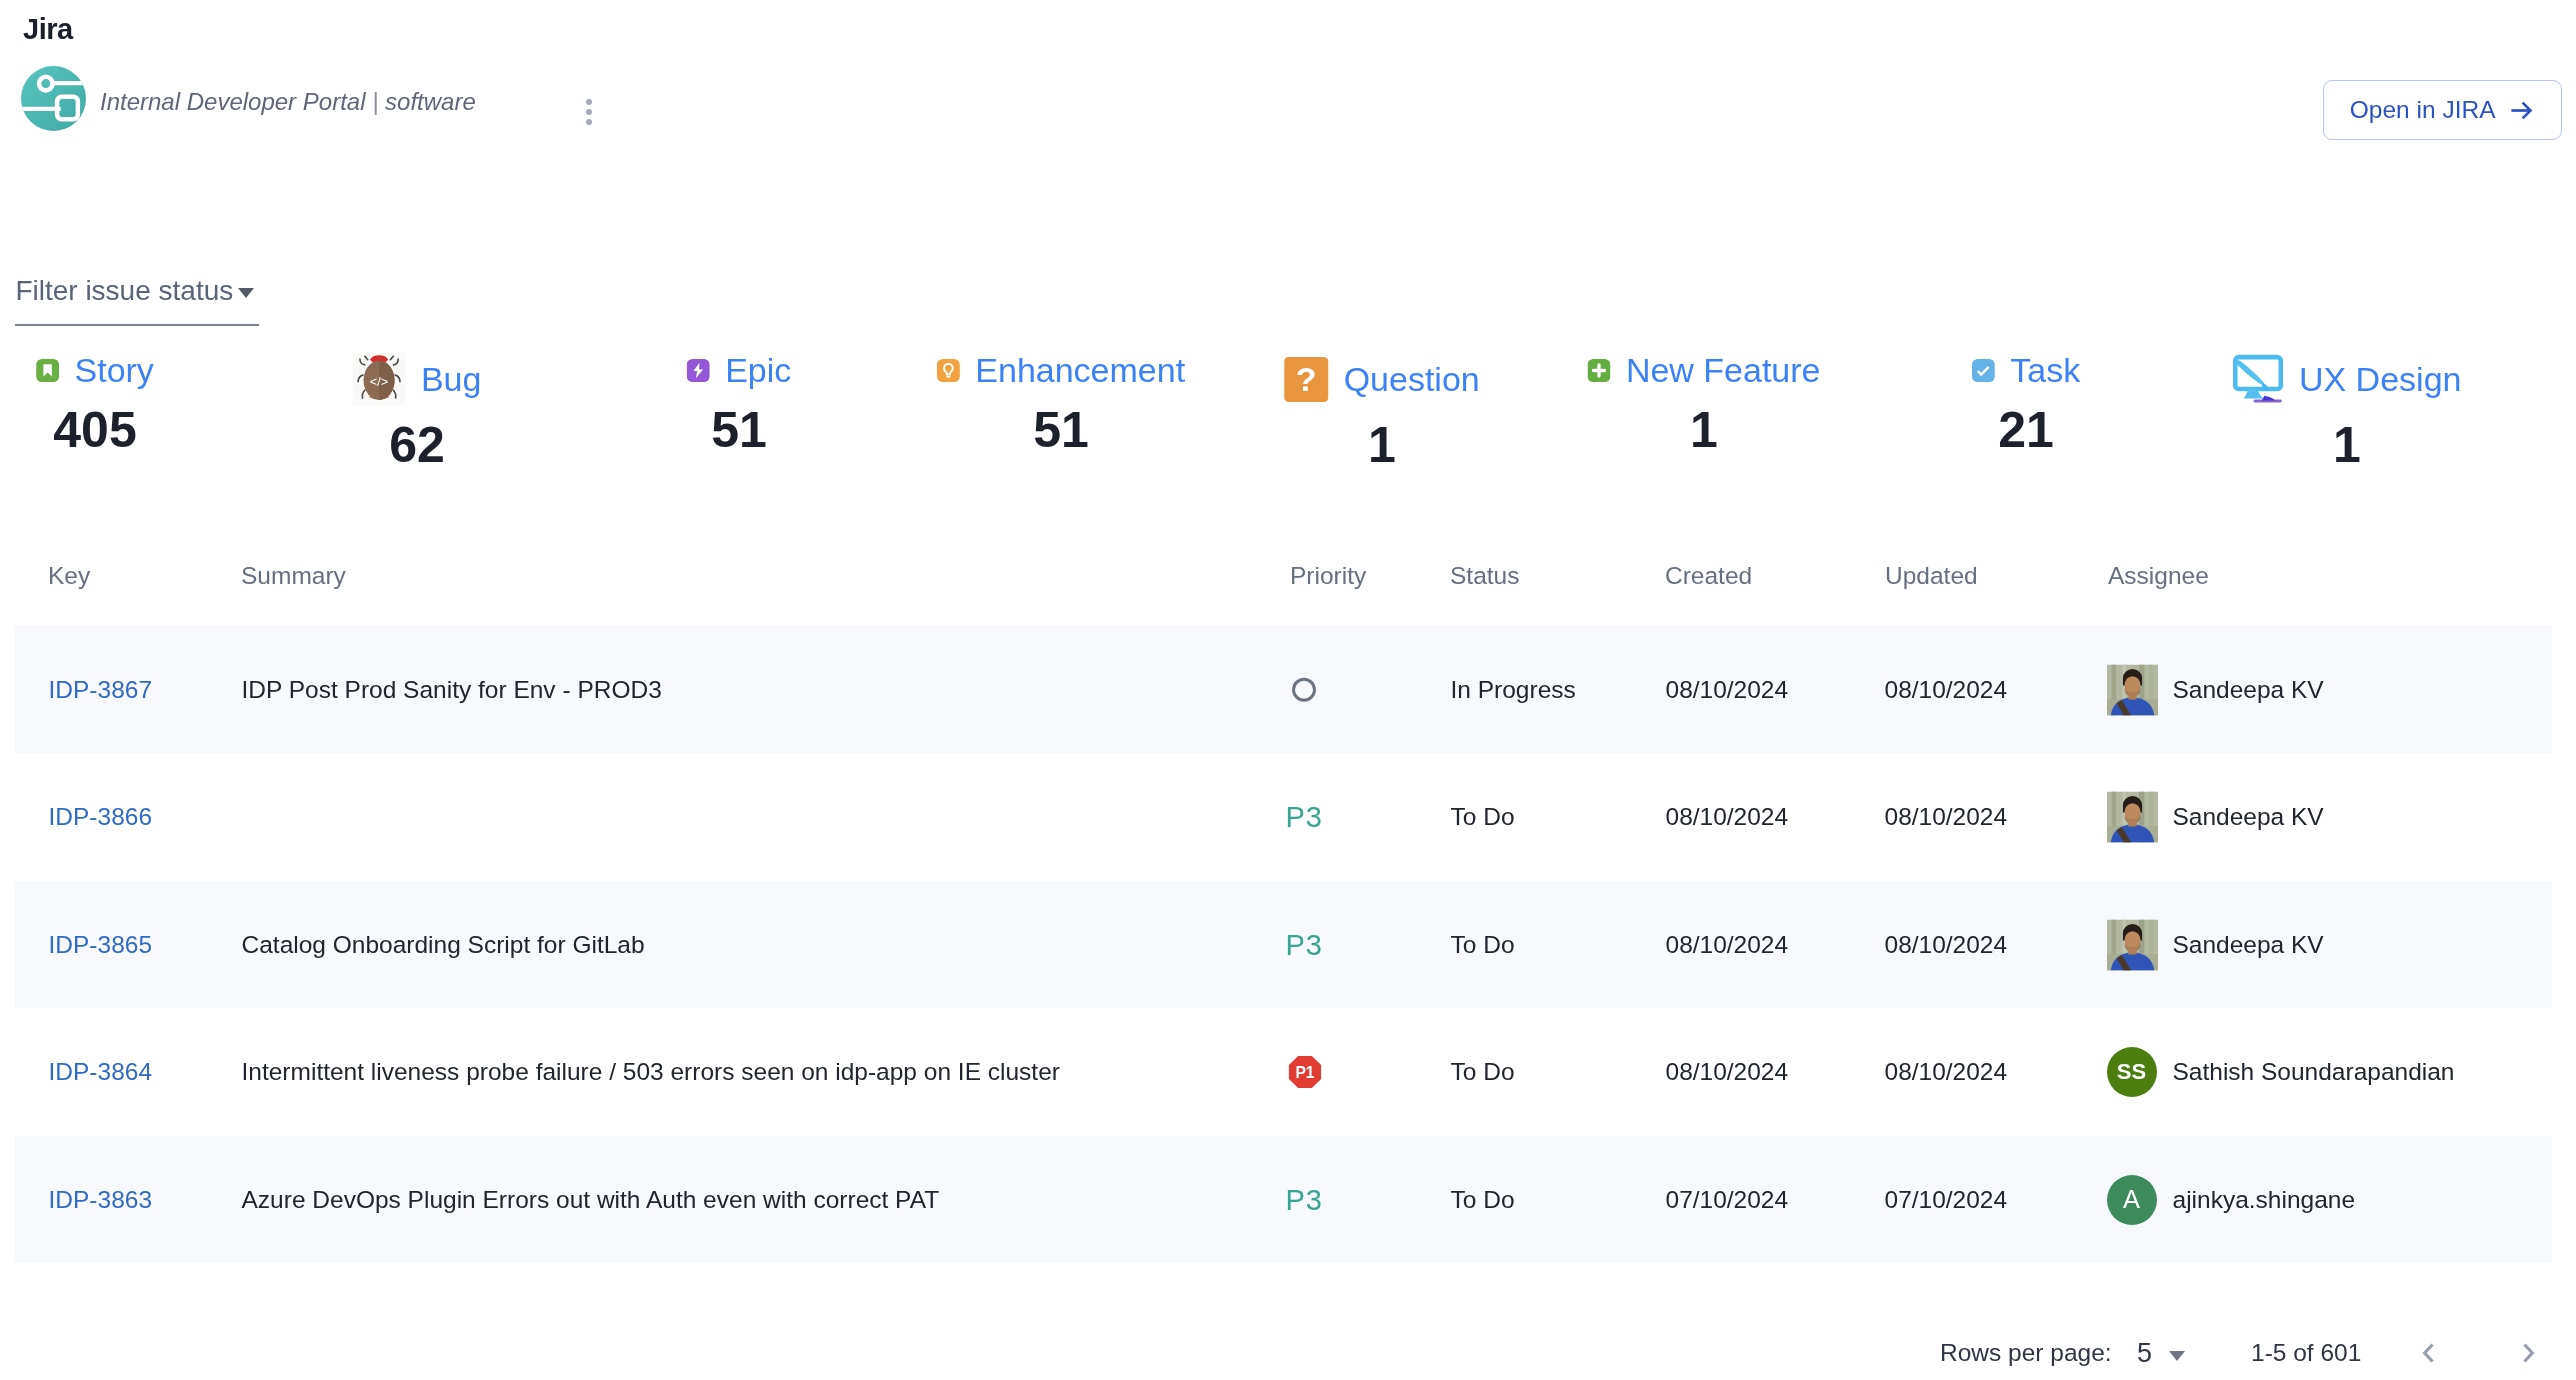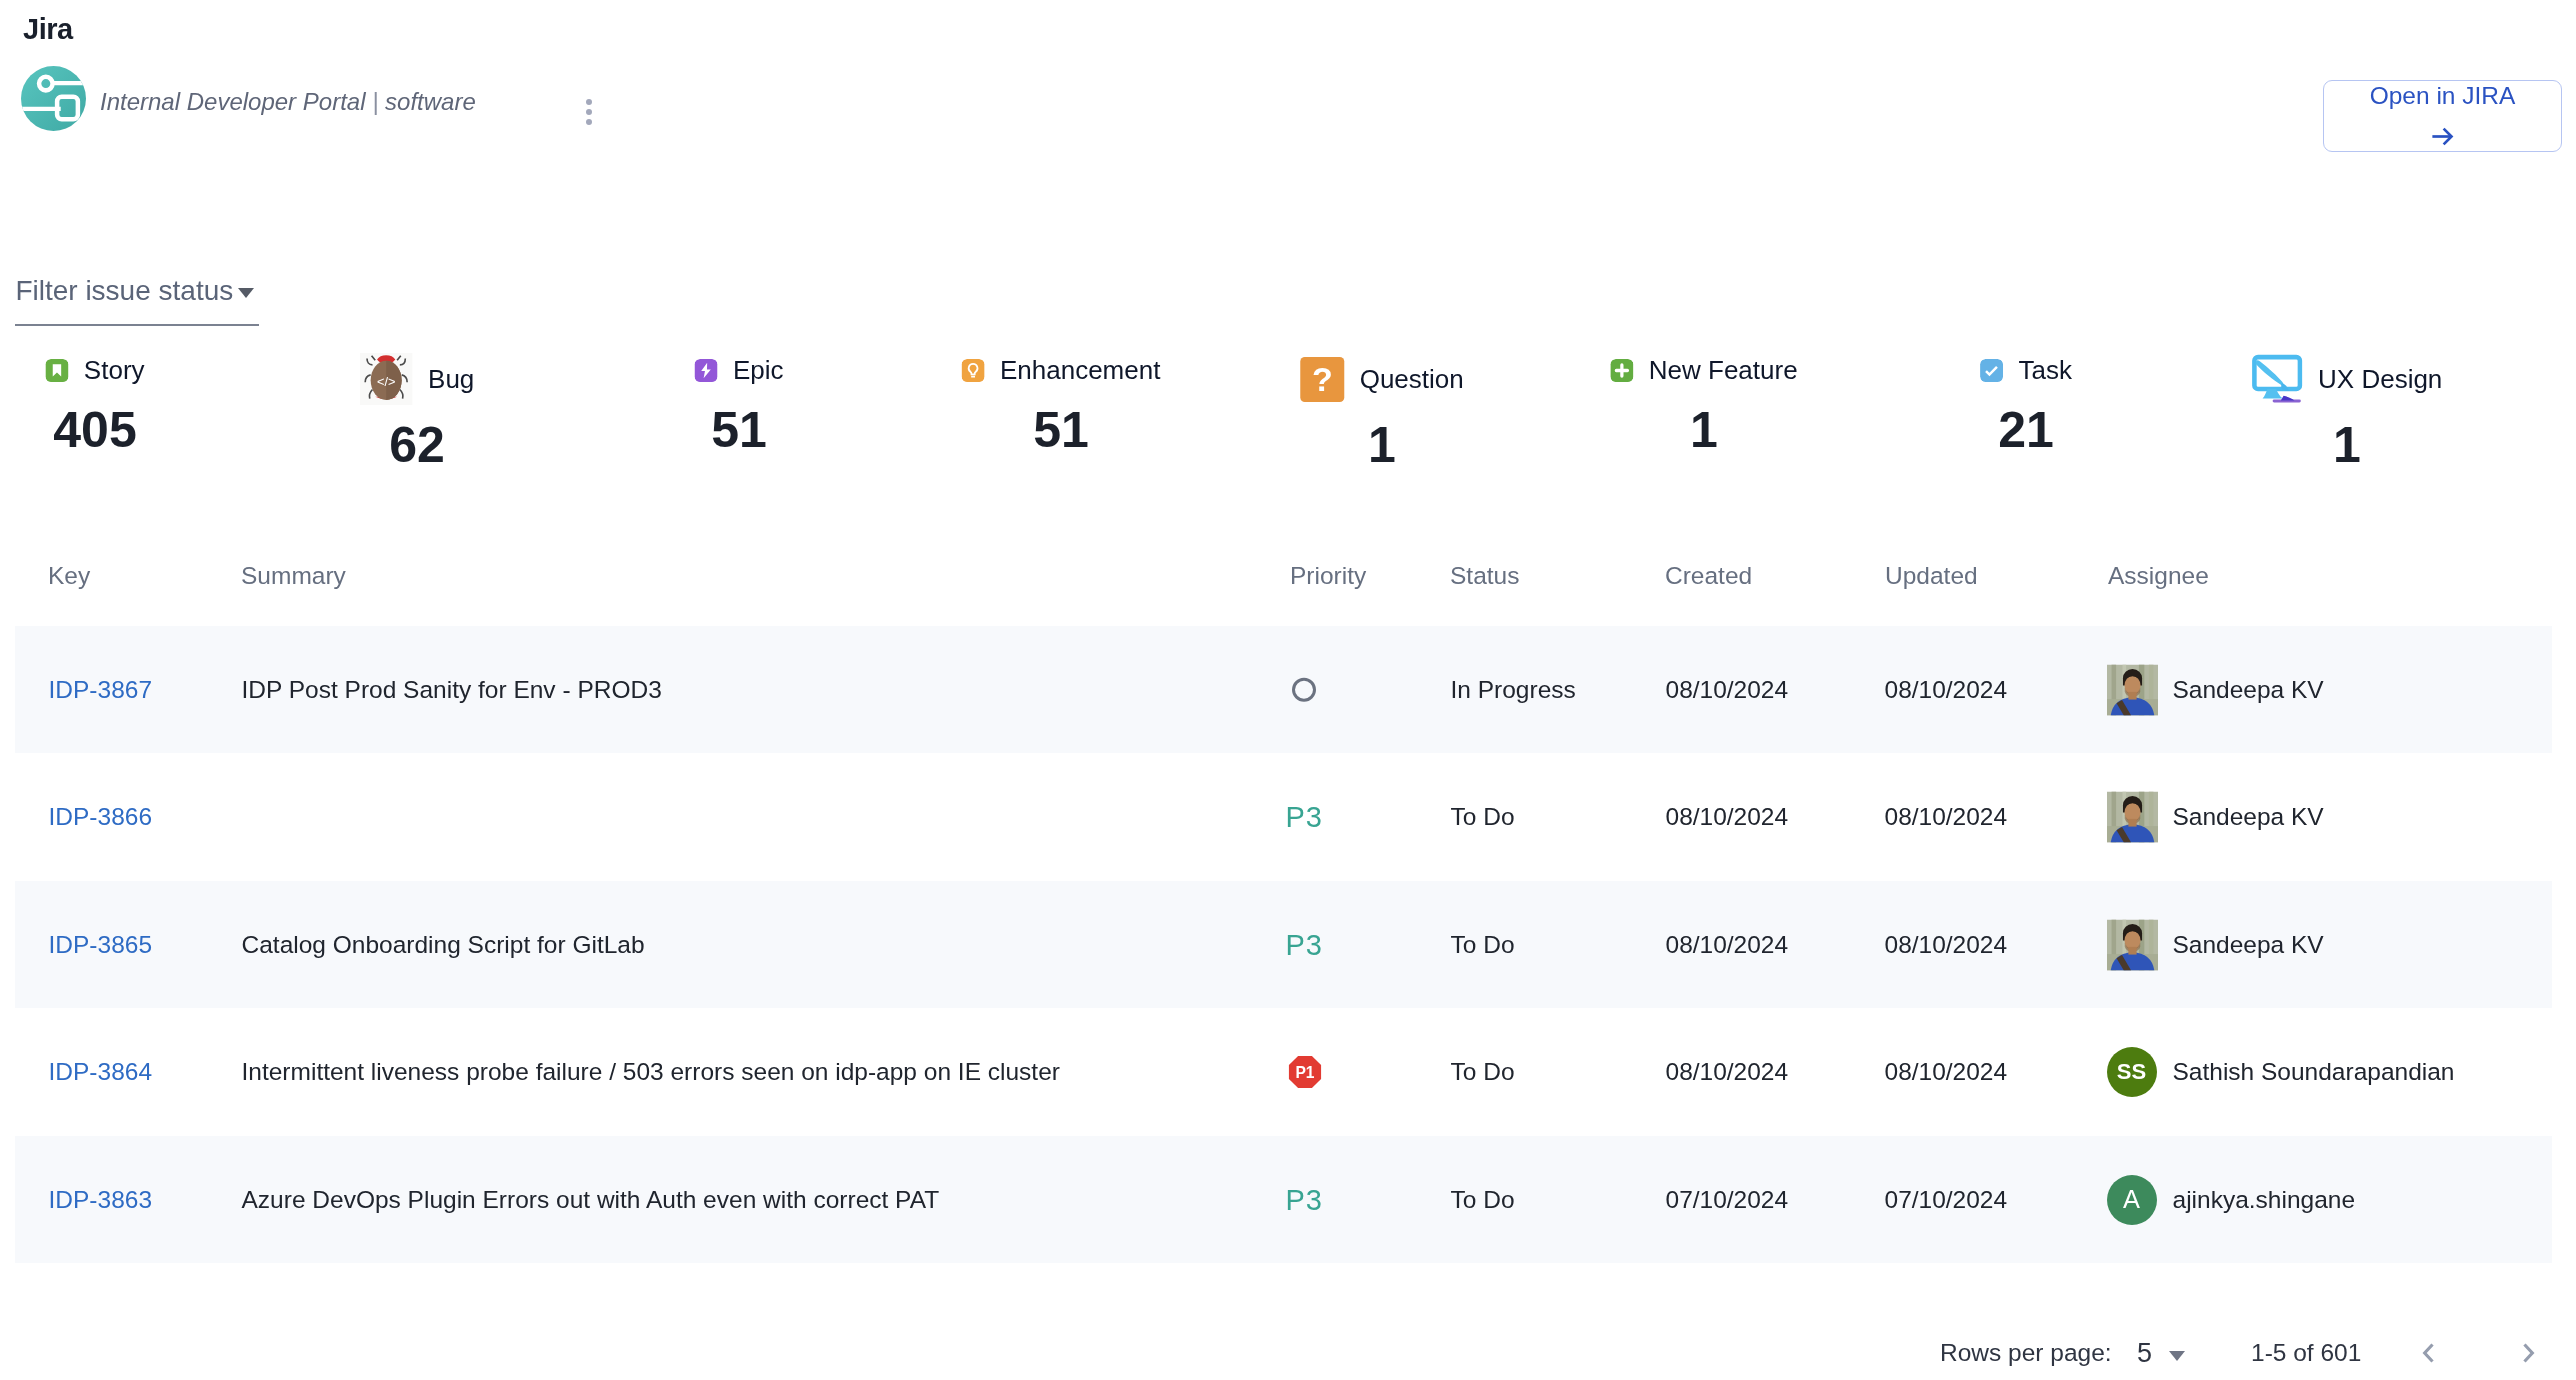--- a/index.html
+++ b/index.html
@@ -8,21 +8,21 @@
   .abs { position:absolute; }
   .h-title { font-size:29px; letter-spacing:-0.5px; font-weight:bold; color:#1a202c; }
   .entity-name { font-size:24px; color:#5f6678;font-style:italic; }
   .btn { border:1.8px solid #b6c5f2; border-radius:9px; color:#2a52c2; font-size:24.5px;
          display:flex; align-items:center; justify-content:center; gap:12.7px; }
   .filter-label { font-size:28px; color:#5a6478; }
   .stat { position:absolute; top:353px; transform:translateX(-50%); text-align:center; }
   .stat .row { display:flex; align-items:center; justify-content:center; gap:15.4px; }
   .stat.small .row { height:34px; }
   .stat.big .row { height:52px; }
-  .stat .lbl { font-size:26px; color:#0f172a; white-space:nowrap; }
+  .stat .lbl { font-size:34px; color:#3b82f6; white-space:nowrap; }
   .stat .num { font-size:50px; font-weight:bold; color:#1c212b; line-height:57px; }
   .stat.small .num { margin-top:15.4px; }
   .stat.big .num { margin-top:11.8px; }
   .ico24 { width:23px; height:23px; border-radius:5.4px; flex:0 0 auto; }
   .th { position:absolute; font-size:24.5px; color:#666f80; top:50%; transform:translateY(-50%); white-space:nowrap; }
   .row-band { position:absolute; left:14.5px; width:2537px; }
   .cell { position:absolute; top:50%; transform:translateY(-50%); font-size:24.5px; color:#20252e; white-space:nowrap; }
   .key { color:#2e6bc4; }
   .p3 { font-weight:normal; font-size:29px; color:#38a492; letter-spacing:0.9px; }
   .foot { position:absolute; top:50%; transform:translateY(-50%); font-size:24.5px; color:#2f3542; white-space:nowrap; }
@@ -53,21 +53,21 @@
       </g>
     </svg>
   </div>
   <div class="abs entity-name" style="left:100px; top:102px; transform:translateY(-50%);">Internal Developer Portal <span style="color:#8a90a0">|</span> software</div>
   <div class="abs" style="left:586px; top:99px;">
     <div style="width:6.3px;height:6.3px;border-radius:50%;background:#a3a8bb;"></div>
     <div style="width:6.3px;height:6.3px;border-radius:50%;background:#a3a8bb;margin-top:3.6px;"></div>
     <div style="width:6.3px;height:6.3px;border-radius:50%;background:#a3a8bb;margin-top:3.6px;"></div>
   </div>
 
-  <div class="abs btn" style="left:2323px; top:80px; width:239px; height:72px;flex-direction:column;">
+  <div class="abs btn" style="left:2323px; top:80px; width:239px; height:60px;">
     <span>Open in JIRA</span>
     <svg width="27" height="27" viewBox="0 0 24 24" fill="none" stroke="#2a52c2" stroke-width="2.4">
       <line x1="3" y1="12" x2="20" y2="12"></line>
       <polyline points="13 5, 20 12, 13 19"></polyline>
     </svg>
   </div>
 
   <div class="abs filter-label" style="left:15.4px; top:275px;">Filter issue status<span style="display:inline-block; width:0; height:0; border-left:8.2px solid transparent; border-right:8.2px solid transparent; border-top:10px solid #555b66; margin-left:4.5px; vertical-align:middle;"></span></div>
   <div class="abs" style="left:15.4px; top:324px; width:244px; height:1.8px; background:#7b8291;"></div>
 

